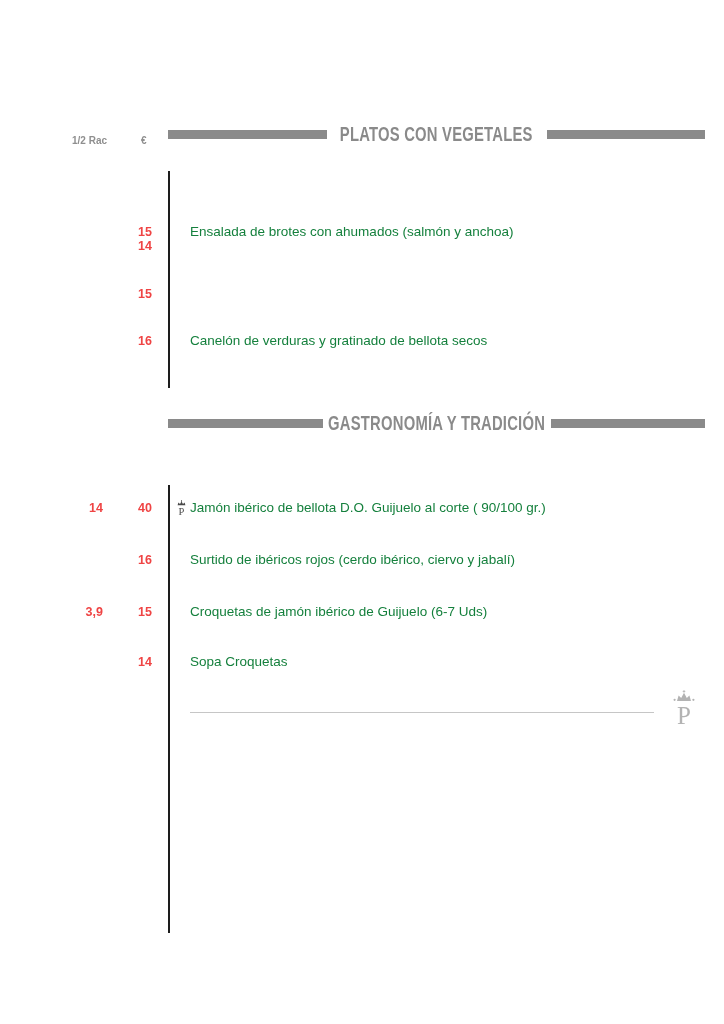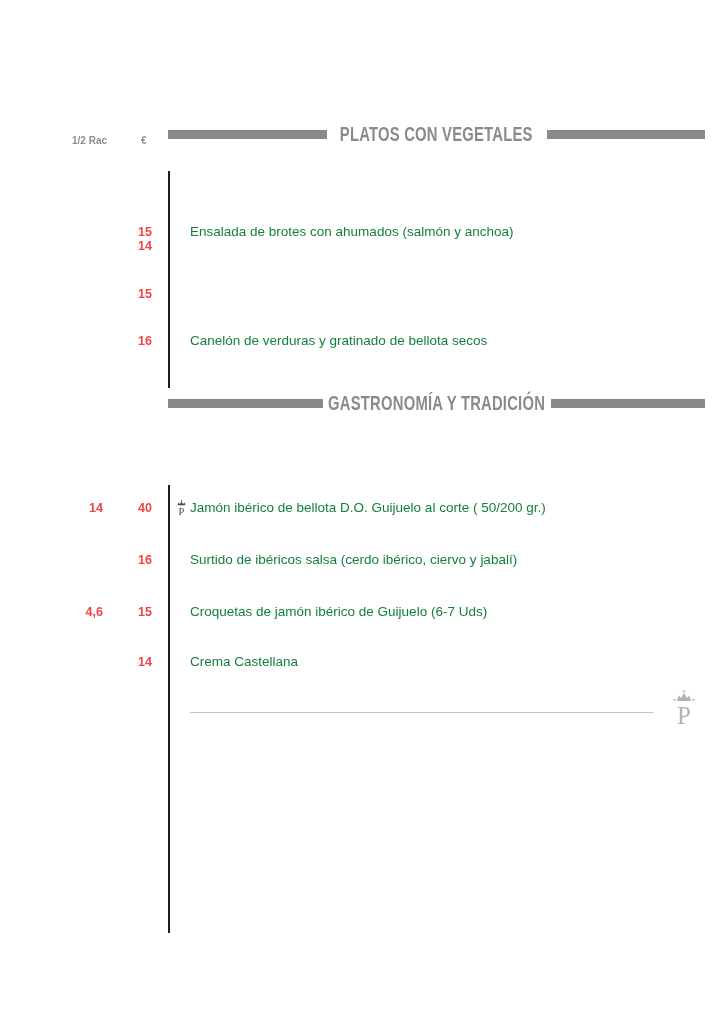--- a/index.html
+++ b/index.html
@@ -29,21 +29,21 @@
   .section-header {
     position: absolute;
     left: 168px;
     width: 537px;
     height: 20px;
     display: flex;
     align-items: center;
     gap: 12px;
   }
   .section-header.h1 { top: 124px; }
-  .section-header.h2 { top: 393px; }
+  .section-header.h2 { top: 413px; }
   .header-bar {
     flex: 1;
     height: 9px;
     background: #8a8a8a;
   }
   .title-box {
     display: flex;
     justify-content: center;
     align-items: center;
     overflow: visible;
@@ -198,42 +198,42 @@
   <div class="row r4">
     <div class="cell half">14</div>
     <div class="cell price">40</div>
     <div class="cell iconcell">
       <svg width="11" height="16" viewBox="0 0 11 16" aria-hidden="true">
         <path d="M1.6 5.2 L2.4 2.6 L4 4.1 L5.5 1.6 L7 4.1 L8.6 2.6 L9.4 5.2 Z" fill="#4a4a4a"></path>
         <rect x="5.1" y="0.2" width="0.9" height="1.6" fill="#4a4a4a"></rect>
         <text x="5.5" y="14.5" font-size="10.5" text-anchor="middle" fill="#4a4a4a" font-family="Liberation Serif, serif">P</text>
       </svg>
     </div>
-    <div class="cell name">Jamón ibérico de bellota D.O. Guijuelo al corte ( 50/200 gr.)</div>
+    <div class="cell name">Jamón ibérico de bellota D.O. Guijuelo al corte ( 90/100 gr.)</div>
   </div>
 
   <div class="row r5">
     <div class="cell half"></div>
     <div class="cell price">16</div>
     <div class="cell iconcell"></div>
-    <div class="cell name">Surtido de ibéricos salsa (cerdo ibérico, ciervo y jabalí)</div>
+    <div class="cell name">Surtido de ibéricos rojos (cerdo ibérico, ciervo y jabalí)</div>
   </div>
 
   <div class="row r6">
-    <div class="cell half">4,6</div>
+    <div class="cell half">3,9</div>
     <div class="cell price">15</div>
     <div class="cell iconcell"></div>
     <div class="cell name">Croquetas de jamón ibérico de Guijuelo (6-7 Uds)</div>
   </div>
 
   <div class="row r7">
     <div class="cell half"></div>
     <div class="cell price">14</div>
     <div class="cell iconcell"></div>
-    <div class="cell name">Crema Castellana</div>
+    <div class="cell name">Sopa Croquetas</div>
   </div>
 
   <div class="divider"></div>
 
   <div class="logo">
     <svg width="22" height="12" viewBox="0 0 22 12" aria-hidden="true">
       <path d="M4 11 L5.6 5.5 L8.2 8 L11 2.8 L13.8 8 L16.4 5.5 L18 11 Z" fill="#b3b3b3"></path>
       <rect x="10.55" y="0.2" width="0.9" height="2.4" fill="#b3b3b3"></rect>
       <rect x="9.7" y="0.9" width="2.6" height="0.9" fill="#b3b3b3"></rect>
       <circle cx="1.6" cy="9.8" r="1.1" fill="#b3b3b3"></circle>

